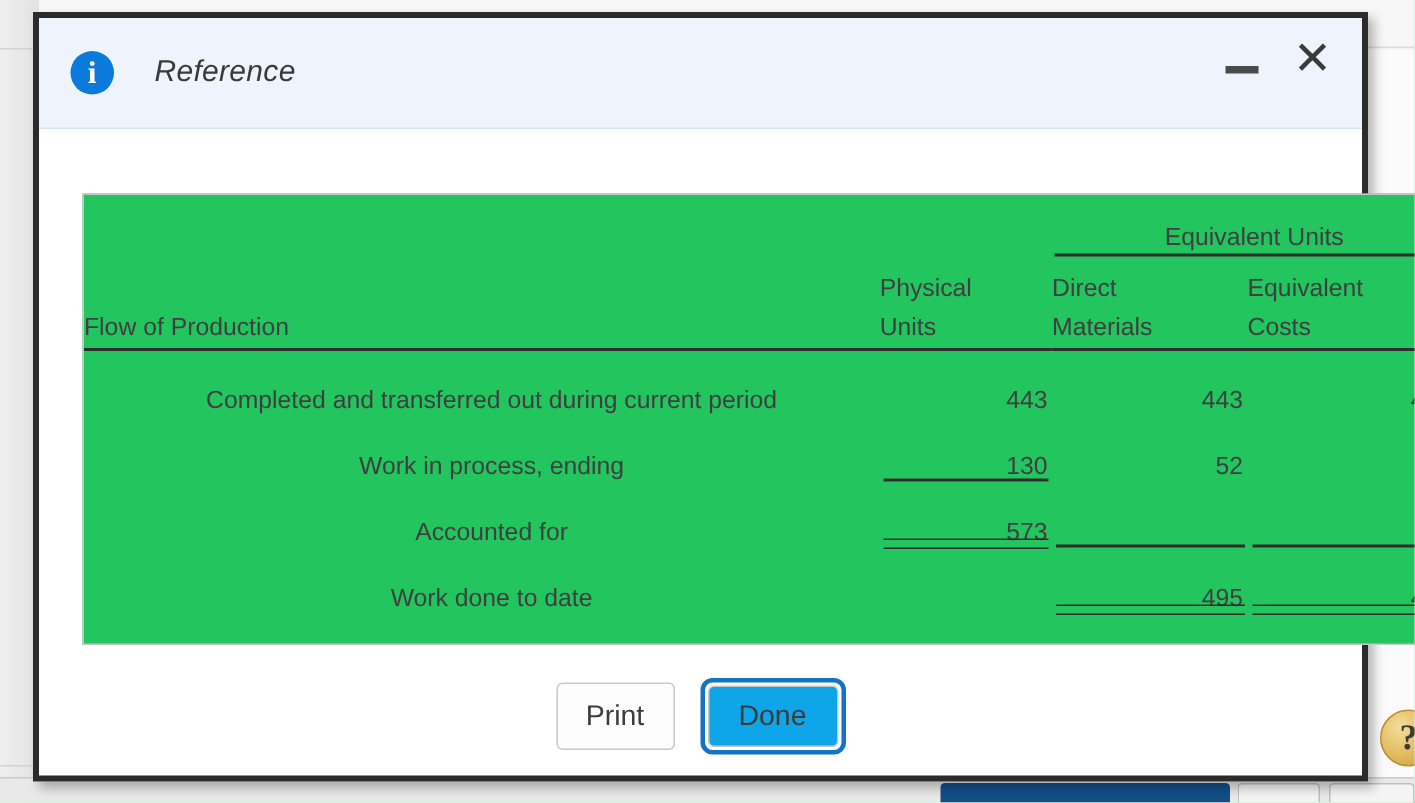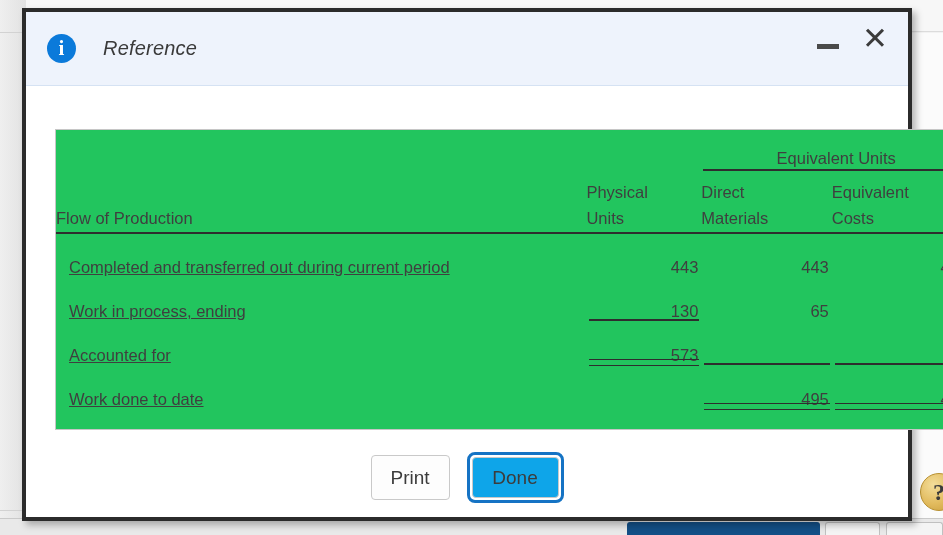--- a/index.html
+++ b/index.html
@@ -132,21 +132,21 @@
     color: #3f3f3f;
     vertical-align: bottom;
     font-weight: normal;
   }
   col.c-label { width: 480px; }
   col.c-phys  { width: 104px; }
   col.c-dm    { width: 118px; }
   col.c-cc    { width: 126px; }
 
   .hdr { font-weight: bold; color: #333333; text-align: left; }
-  .lbl { text-align: left; padding-left: 13px !important; text-decoration: underline; }
+  .lbl { text-align: center; padding-left: 13px !important; }
   .num { text-align: right; padding-right: 3px !important; }
 
   
   .grp-row td { height: 38px; }
   .grp-cell {
     text-align: center;
     font-weight: bold;
     color: #333333;
     position: relative;
   }
@@ -278,21 +278,21 @@
           <tr class="data-row">
             <td class="lbl">Completed and transferred out during current period</td>
             <td class="num">443</td>
             <td class="num">443</td>
             <td class="num">443</td>
           </tr>
 
           <tr class="data-row r2">
             <td class="lbl">Work in process, ending</td>
             <td class="num ruled-single">130</td>
-            <td class="num">65</td>
+            <td class="num">52</td>
             <td class="num">26</td>
           </tr>
 
           <tr class="data-row">
             <td class="lbl">Accounted for</td>
             <td class="num ruled-double">573</td>
             <td class="num ruled-single"></td>
             <td class="num ruled-single"></td>
           </tr>
 

